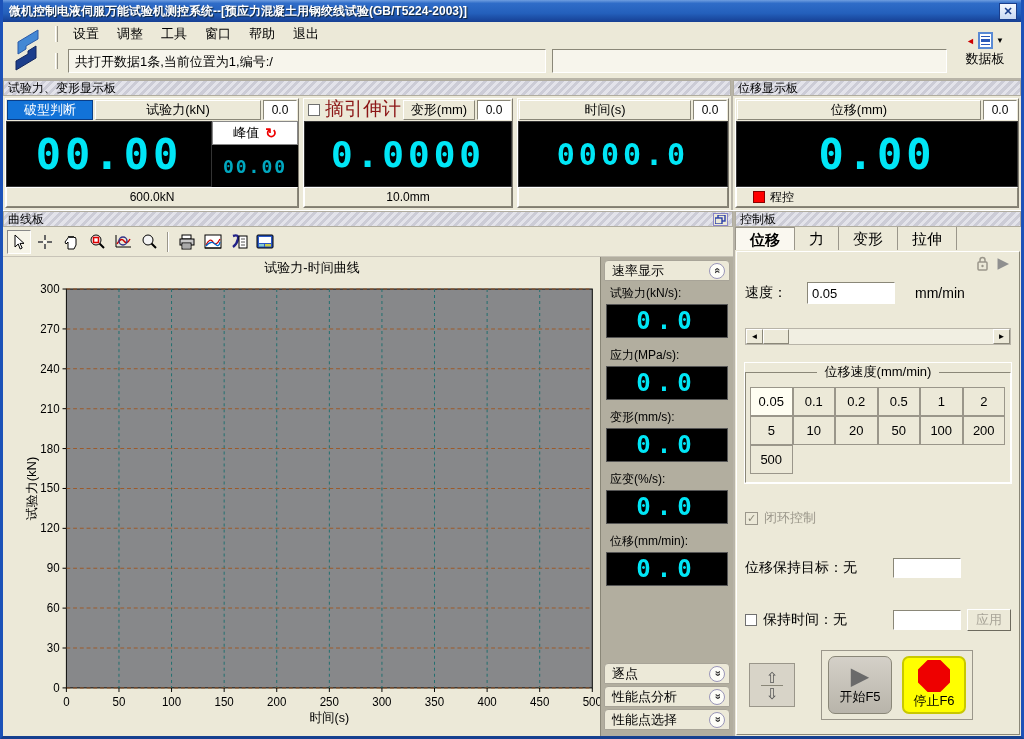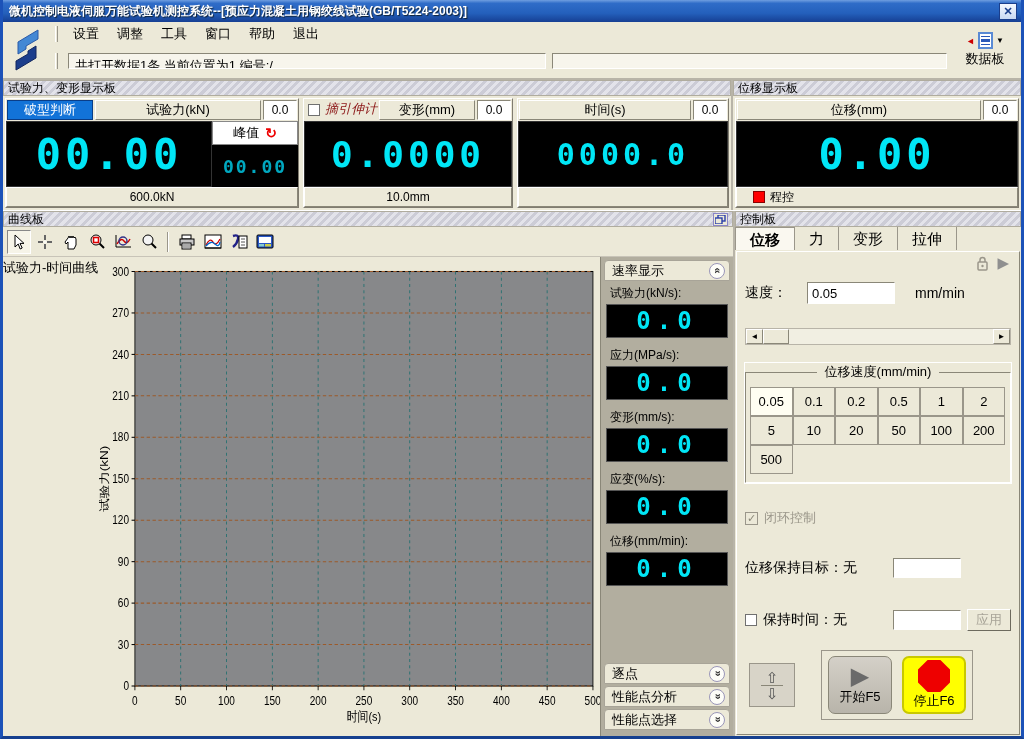--- a/index.html
+++ b/index.html
@@ -13,21 +13,21 @@
   .close-btn { width:18px; height:17px; background:linear-gradient(180deg,#f4f8ff,#c9d9f2); border:1px solid #1a3e8c; color:#1a3e8c; font-weight:bold; font-size:11px; line-height:15px; text-align:center; cursor:pointer; }
 
   
   .topzone { height:58px; display:flex; border-bottom:2px solid #b8b4a8; background:#ece9d8; }
   .logo-cell { width:46px; display:flex; align-items:center; justify-content:center; }
   .top-mid { flex:1; display:flex; flex-direction:column; }
   .menurow { height:24px; display:flex; align-items:center; gap:4px; padding-left:2px; }
   .grip { width:3px; height:16px; border-left:1px solid #fff; border-right:1px solid #9a968a; margin:0 4px; }
   .menu-item { padding:2px 7px; font-size:13px; cursor:default; }
   .statusrow { height:30px; display:flex; align-items:center; gap:6px; padding:2px 2px 2px 2px; }
-  .status-field { height:16px; background:#f7f5ec; border:1px solid; border-color:#8a8778 #ffffff #ffffff #8a8778; padding:3px 6px; font-size:13px; white-space:nowrap; overflow:hidden; }
+  .status-field { height:24px; background:#f7f5ec; border:1px solid; border-color:#8a8778 #ffffff #ffffff #8a8778; padding:3px 6px; font-size:13px; white-space:nowrap; overflow:hidden; }
   .status-field.f1 { width:478px; }
   .status-field.f2 { flex:1; }
   .databoard { width:72px; display:flex; flex-direction:column; align-items:center; justify-content:center; cursor:pointer; }
   .db-iconrow { display:flex; align-items:center; gap:3px; }
   .db-arrow { color:#c00; font-size:9px; }
   .db-doc { width:15px; height:17px; background:#fff; border:2px solid #5a8ad4; display:flex; flex-direction:column; gap:2px; padding:2px 1px; }
   .db-doc i { display:block; height:2px; background:#2a58b8; }
   .db-caret { font-size:8px; color:#000; }
   .db-label { font-size:13px; margin-top:1px; }
 
@@ -41,41 +41,41 @@
   .disp-left { flex:1; display:flex; flex-direction:column; border-right:2px solid #b8b4a8; }
   .disp-right { width:288px; display:flex; flex-direction:column; }
   .units { flex:1; display:flex; gap:4px; padding:2px; }
   .unit { border:1px solid; border-color:#fff #807c70 #807c70 #fff; display:flex; flex-direction:column; background:#ece9d8; }
   .u-force { width:294px; } .u-deform { width:210px; } .u-time { flex:1; } .u-disp { flex:1; margin:2px; }
   .unit-head { height:22px; display:flex; align-items:stretch; gap:2px; padding:1px; }
   .head-label { flex:1; text-align:center; font-size:13px; line-height:18px; border:1px solid; border-color:#fff #8a8778 #8a8778 #fff; background:#ece9d8; }
   .aux-box { width:34px; text-align:center; font-size:12px; line-height:18px; background:#fff; border:1px solid; border-color:#8a8778 #fff #fff #8a8778; }
   .mode-btn { width:86px; background:#1273d8; color:#fff; font-size:13px; border:1px solid #0a3e88; cursor:pointer; }
   .chk { width:12px; height:12px; background:#fff; border:1px solid #707070; align-self:center; margin:0 3px; cursor:pointer; }
-  .ext-label { color:#8b1515; font-size:13px; line-height:18px;font-style:italic; }
+  .ext-label { color:#8b1515; font-size:19px; line-height:18px; }
   .unit-body { flex:1; display:flex; }
   .lcd { background:#000; color:#00e6f6; font-family:"DejaVu Sans Mono", monospace; font-weight:bold; display:flex; align-items:center; justify-content:center; letter-spacing:4px; }
   .lcd-main { flex:1; font-size:42px; border:1px solid #333; }
   .peak-col { width:86px; display:flex; flex-direction:column; }
   .peak-head { height:24px; background:#fff; border:1px solid #888; display:flex; align-items:center; justify-content:center; gap:6px; font-size:13px; }
   .refresh { color:#e00; font-weight:bold; font-size:14px; cursor:pointer; }
   .peak-lcd { flex:1; font-size:18px; color:#00a8c0; letter-spacing:2px; }
   .unit-foot { height:20px; border:1px solid; border-color:#fff #8a8778 #8a8778 #fff; text-align:center; font-size:12px; line-height:17px; display:flex; align-items:center; justify-content:center; gap:5px; }
   .redbox { width:12px; height:12px; background:#f00; border:1px solid #800; }
   .foot-left { justify-content:flex-start; padding-left:16px; }
 
   
   .bottom-row { flex:1; display:flex; border-top:1px solid #fff; }
   .curve-panel { flex:1; display:flex; flex-direction:column; border-right:2px solid #b8b4a8; }
   .curve-toolbar { height:30px; display:flex; align-items:center; gap:2px; padding:2px 4px; background:#ece9d8; border-bottom:1px solid #c8c4b8; }
   .tool-btn { width:24px; height:24px; display:flex; align-items:center; justify-content:center; cursor:pointer; border:1px solid transparent; }
   .tool-btn.sel { background:#f6f4e8; border-color:#888 #fff #fff #888; }
   .tb-sep { width:2px; height:20px; border-left:1px solid #9a968a; border-right:1px solid #fff; margin:0 4px; }
   .curve-content { flex:1; display:flex; }
-  .chart-col { flex:1; display:flex; flex-direction:row; padding-top:2px; }
+  .chart-col { flex:1; display:flex; flex-direction:column; padding-top:2px;margin-left:21px; }
   .chart-title { text-align:center; font-size:13px; height:18px; }
   .chart-col svg { width:100%; flex:1; }
   .rate-col { width:133px; background:#b2ae9f; border-left:1px solid #8a8778; display:flex; flex-direction:column; padding:3px 3px 6px 3px; }
   .collapse-bar { background:#ece9d8; border:1px solid #a8a498; border-radius:4px 4px 0 0; height:21px; display:flex; align-items:center; padding:0 4px 0 7px; margin-top:2px; font-size:13px; }
   .collapse-bar .sp { flex:1; }
   .chev-btn { width:16px; height:16px; border-radius:50%; background:#fdfdf8; border:1px solid #9a96b8; display:flex; align-items:center; justify-content:center; cursor:pointer; }
   .chev { display:inline-block; font-weight:bold; font-size:11px; line-height:1; color:#333; }
   .chev.up { transform:rotate(90deg); }
   .chev.down { transform:rotate(-90deg); }
   .rate-items { padding:2px 2px; }

